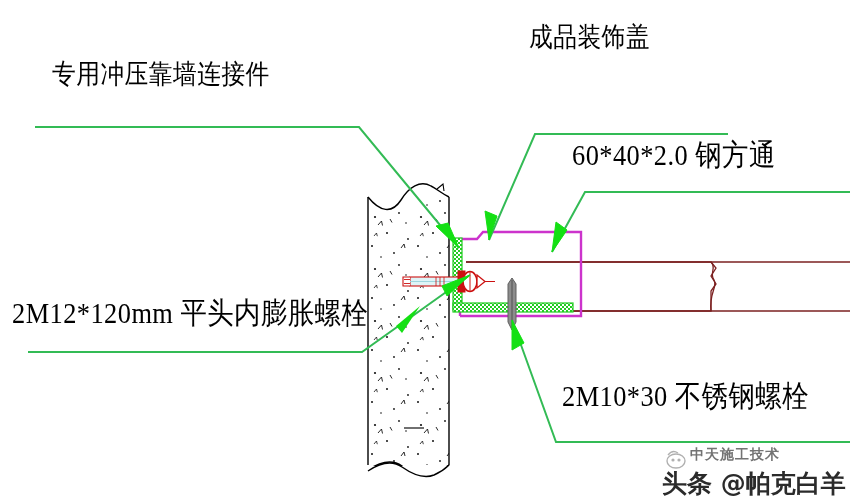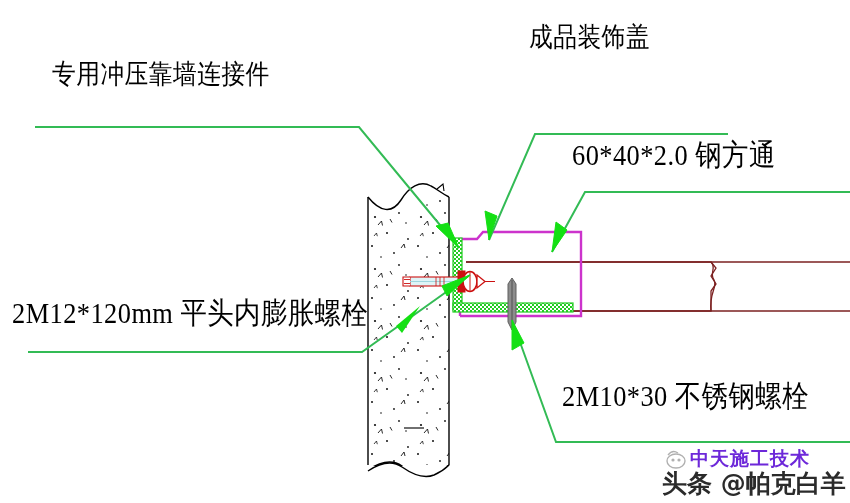--- a/index.html
+++ b/index.html
@@ -68,22 +68,22 @@
   .watermark {
     position: absolute;
     white-space: nowrap;
     font-family: "DejaVu Sans", sans-serif;
     user-select: none;
     pointer-events: none;
   }
   #wm-top {
     left: 690px;
     top: 446px;
-    font-size: 19px;
-    color: #6d28d9;
+    font-size: 14px;
+    color: #737373;
     letter-spacing: 1px;
     font-weight: 600;
   }
   #wm-bottom {
     left: 662px;
     top: 467px;
     font-size: 25px;
     color: #2b2b2b;
     font-weight: 700;
     letter-spacing: 0px;

